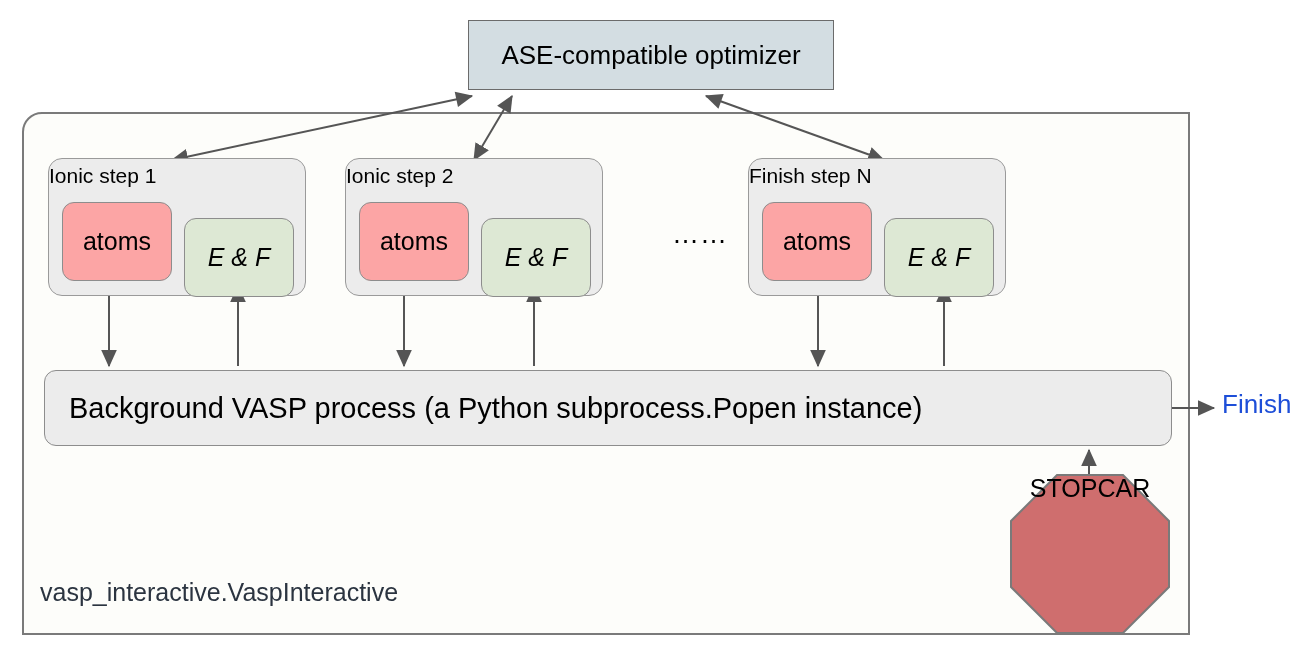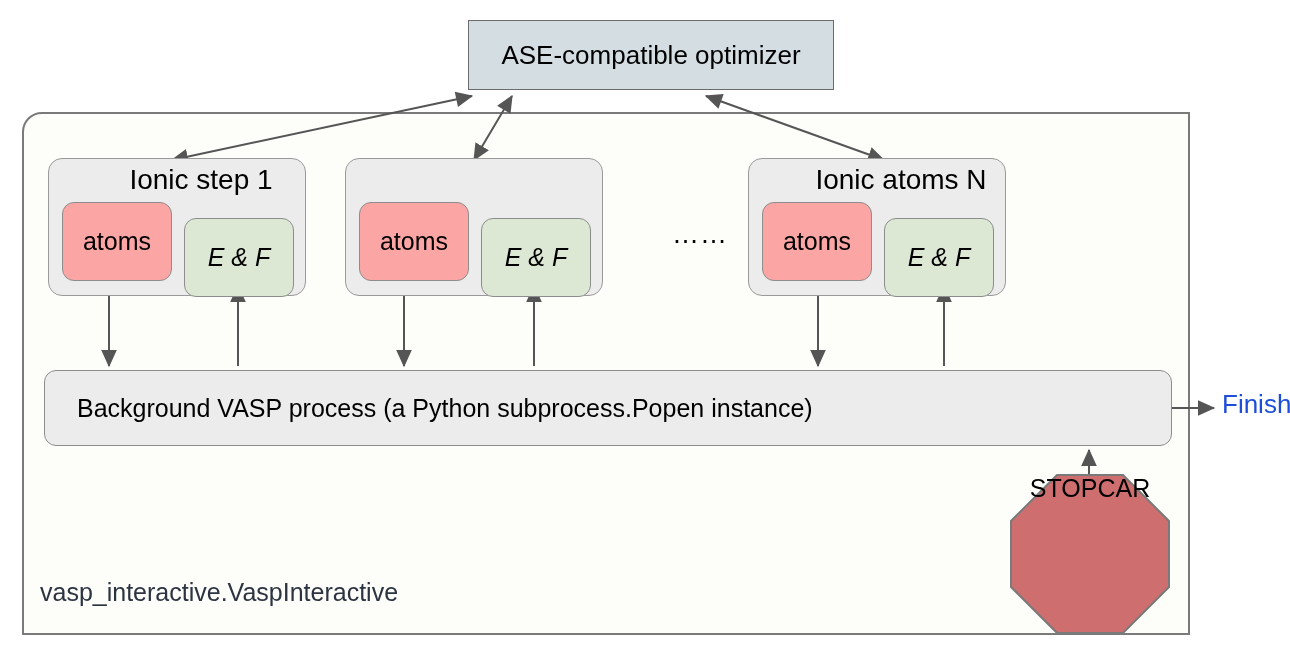--- a/index.html
+++ b/index.html
@@ -76,25 +76,23 @@
     box-sizing: border-box;
     background: #ececec;
     border: 1px solid #9a9a9a;
     border-radius: 14px;
     z-index: 3;
   }
   .step-title {
     position: absolute;
     left: 0; right: 0;
     top: 5px;
-    text-align: center;
-    font-size: 28px;
-    color: #000;
-    white-space: nowrap;
-    padding-left: 48px;
+    font-size: 21px;
+    color: #000;
+    white-space: nowrap;
   }
   .inner-box {
     position: absolute;
     top: 43px;
     width: 110px;
     height: 79px;
     box-sizing: border-box;
     border: 1px solid #8d8d8d;
     border-radius: 12px;
     display: flex;
@@ -136,22 +134,22 @@
     width: 1128px; height: 76px;
     box-sizing: border-box;
     background: #ececec;
     border: 1px solid #8d8d8d;
     border-radius: 12px;
     display: flex;
     align-items: center;
     z-index: 3;
   }
   #bg-process-label {
-    padding-left: 32px;
-    font-size: 25px;
+    padding-left: 24px;
+    font-size: 29px;
     color: #000;
     white-space: nowrap;
   }
 
   #stopcar {
     position: absolute;
     left: 1010px; top: 474px;
     width: 160px; height: 160px;
     z-index: 4;
   }
@@ -223,32 +221,33 @@
     <div class="step-title">Ionic step 1</div>
     <div class="inner-box inner-atoms">
       <span>atoms</span>
     </div>
     <div class="inner-box inner-ef">
       <span>E &amp; F</span>
     </div>
   </div>
 
   <div class="step-group" id="step2">
+    <div class="step-title">Ionic step 2</div>
     <div class="inner-box inner-atoms">
       <span>atoms</span>
     </div>
     <div class="inner-box inner-ef">
       <span>E &amp; F</span>
     </div>
   </div>
 
   <div id="ellipsis">……</div>
 
   <div class="step-group" id="stepN">
-    <div class="step-title">Ionic atoms N</div>
+    <div class="step-title">Finish step N</div>
     <div class="inner-box inner-atoms">
       <span>atoms</span>
     </div>
     <div class="inner-box inner-ef">
       <span>E &amp; F</span>
     </div>
   </div>
 
   <div id="bg-process">
     <span id="bg-process-label">Background VASP process (a Python subprocess.Popen instance)</span>

